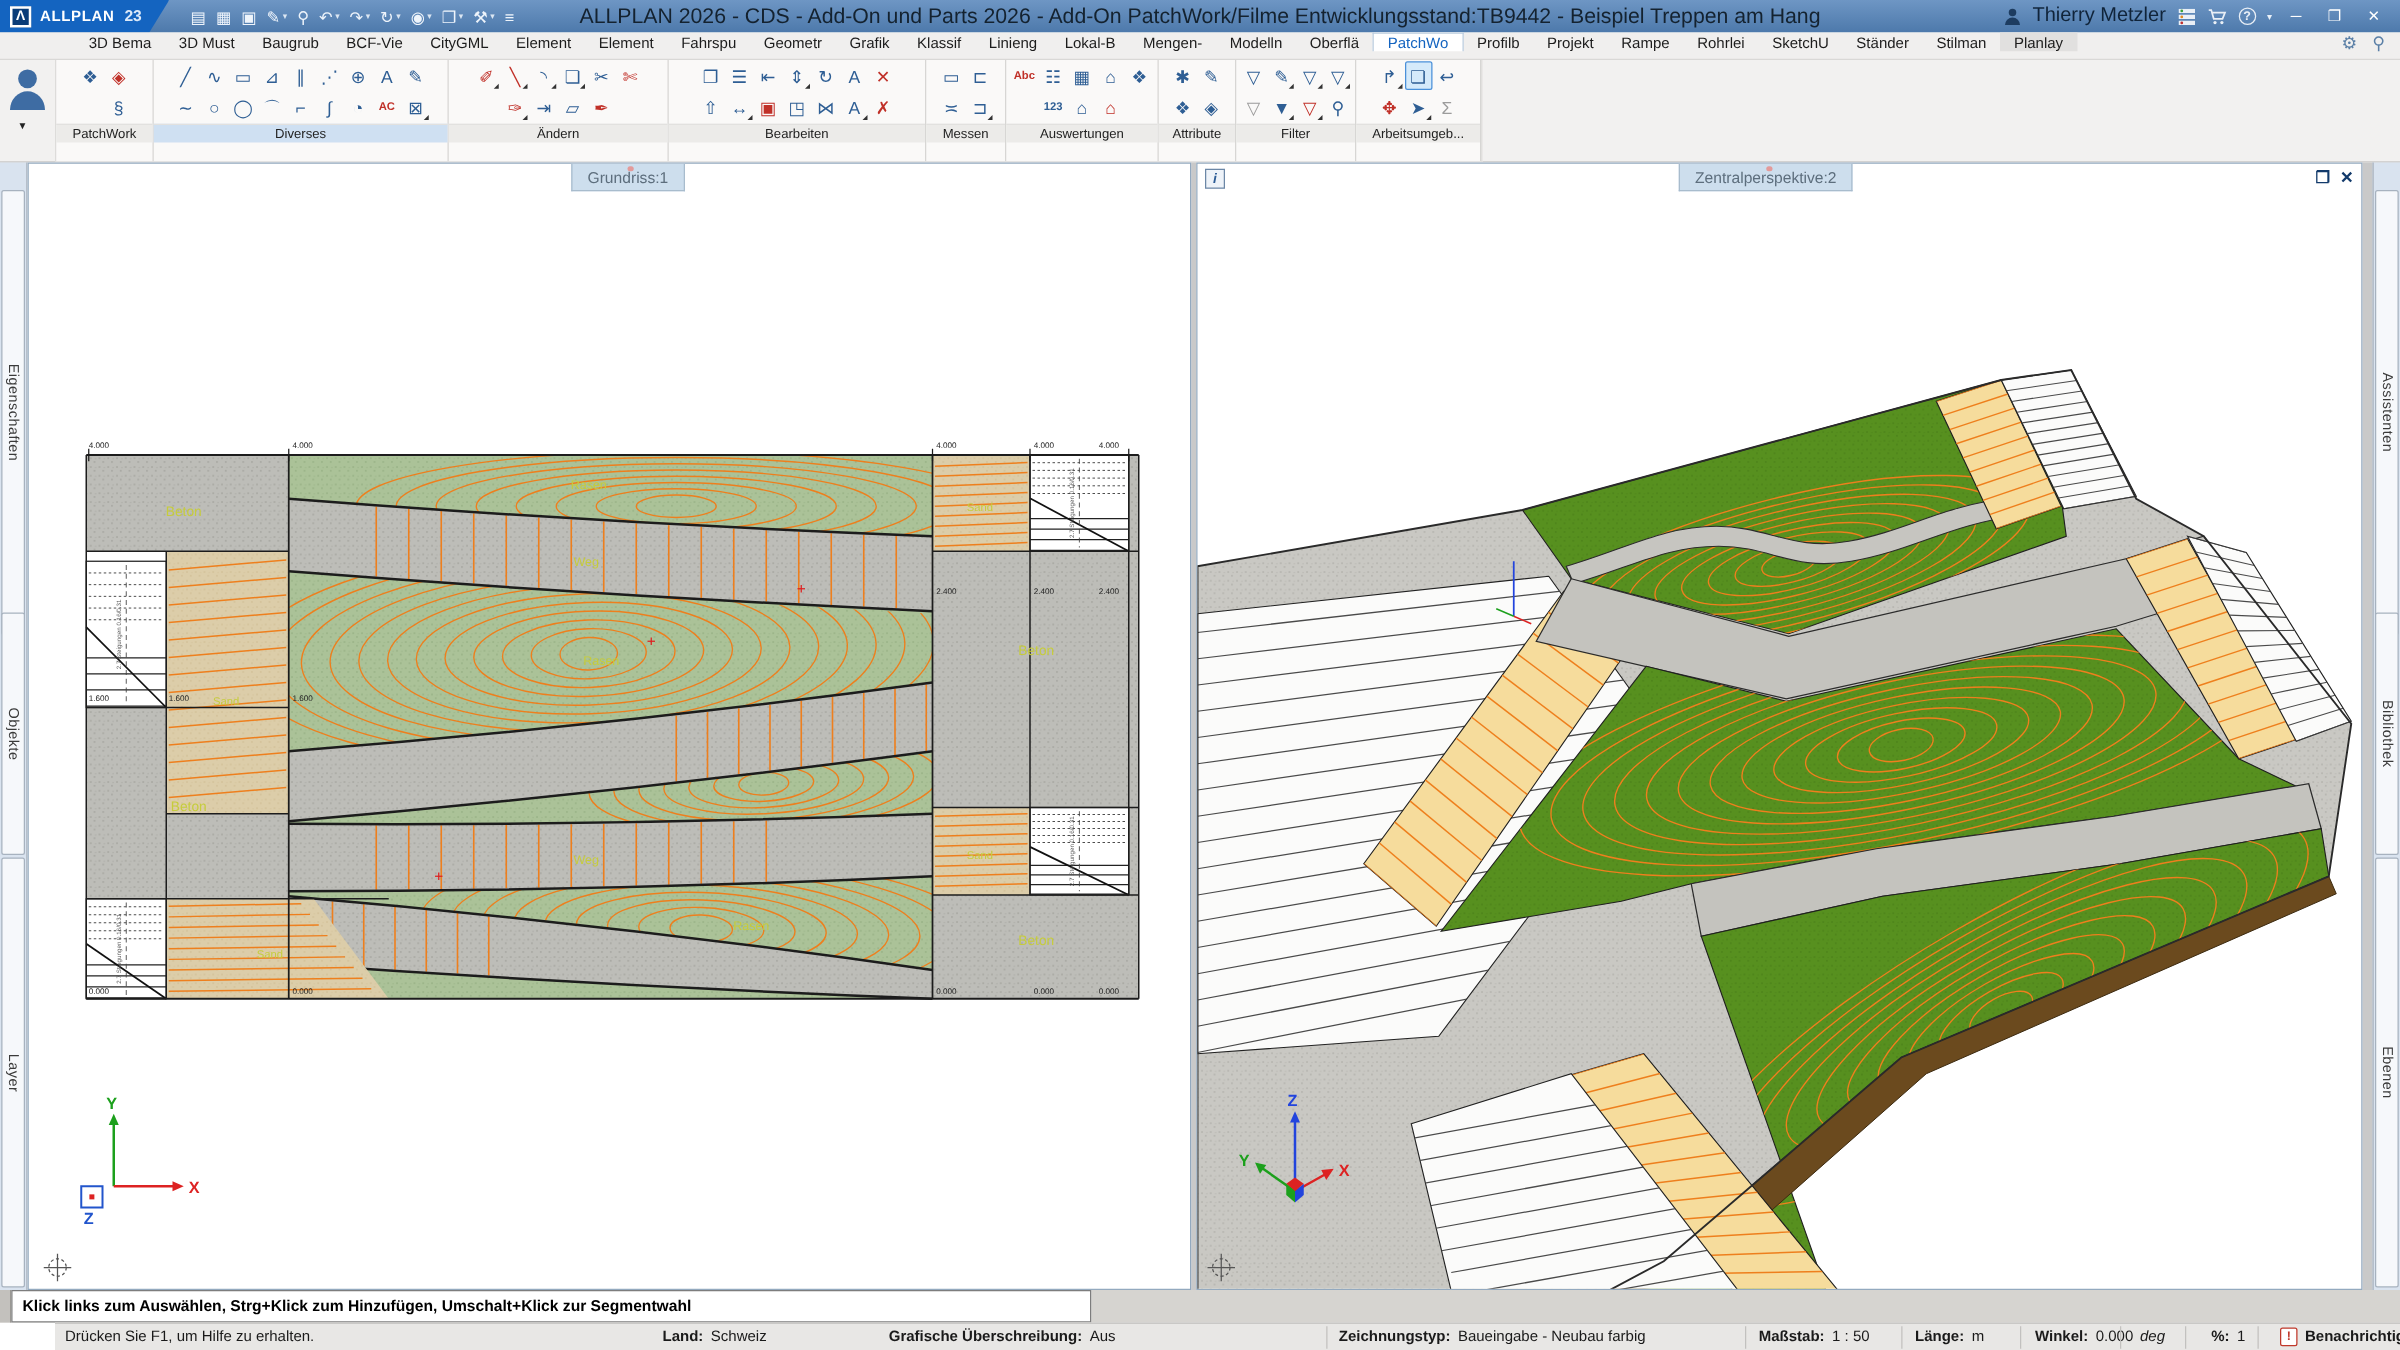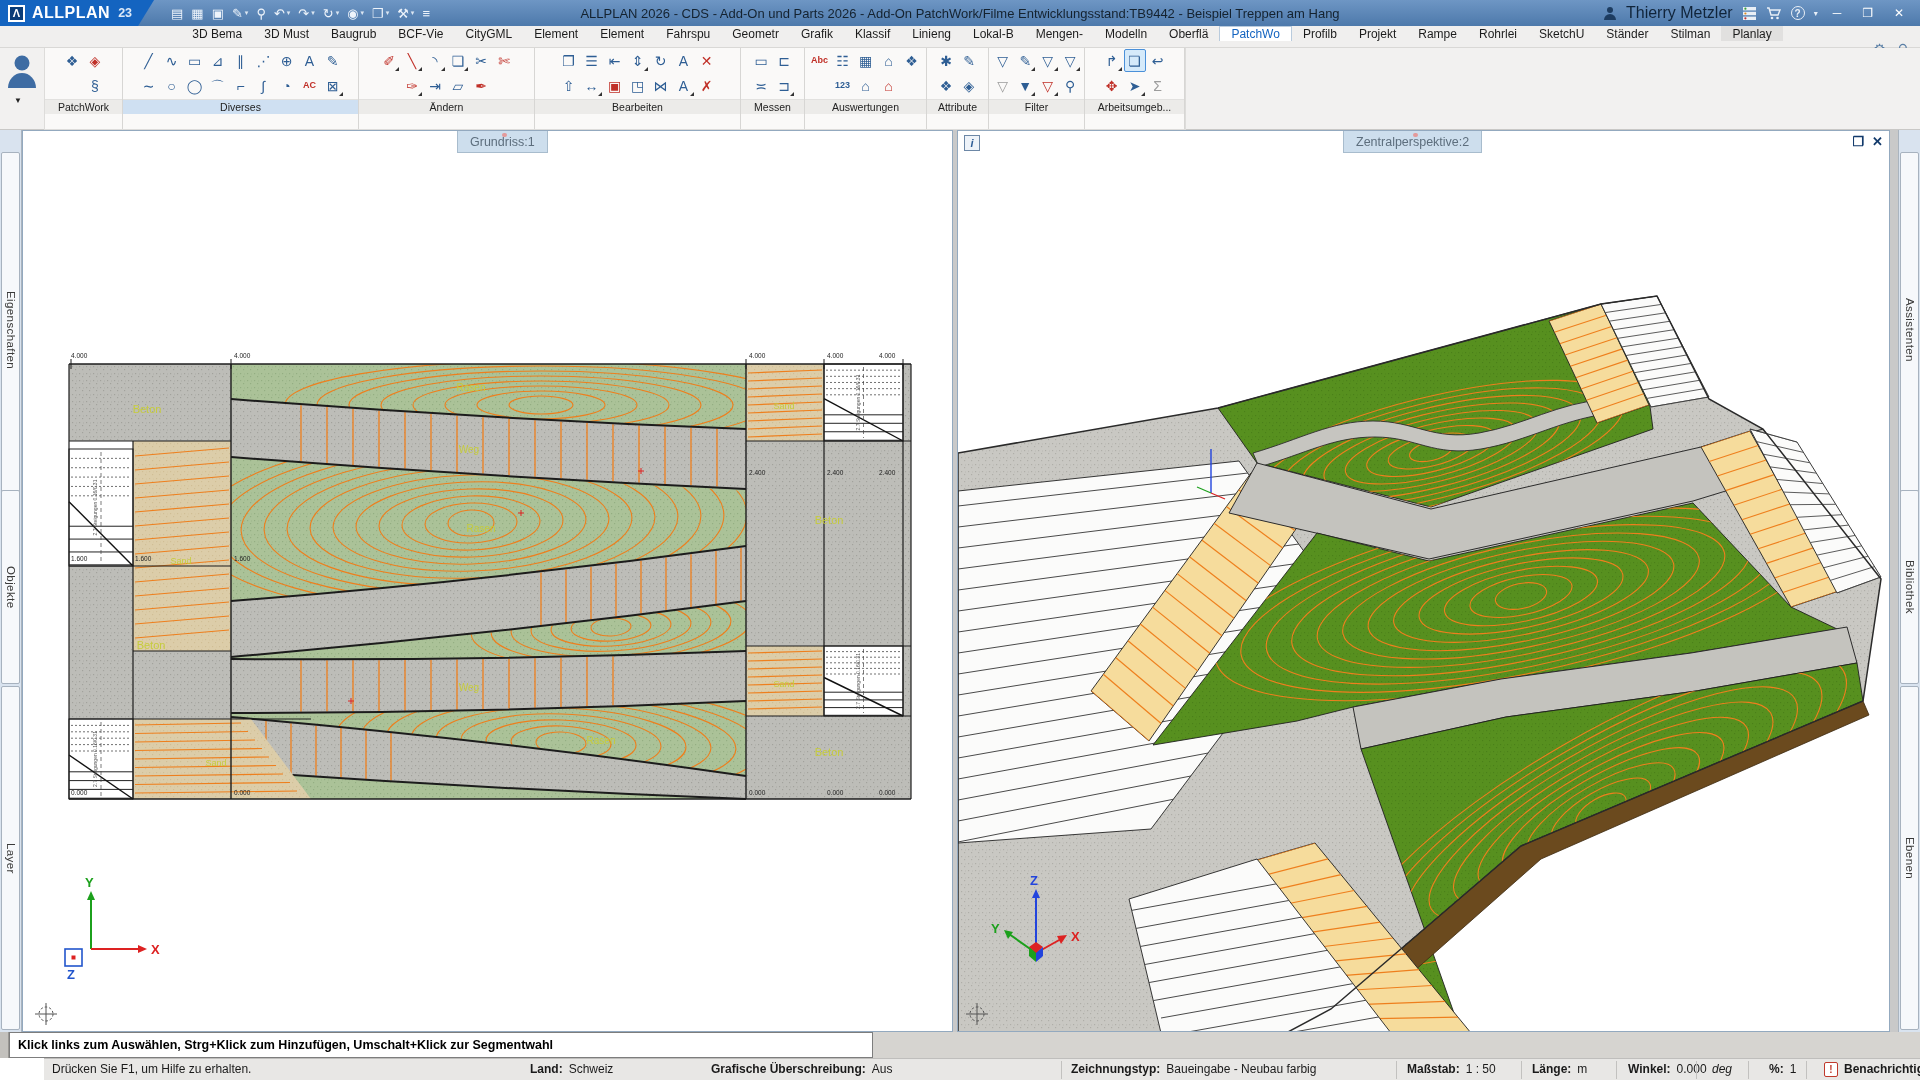--- a/index.html
+++ b/index.html
@@ -5,34 +5,34 @@
   html,body{margin:0;padding:0;width:1920px;height:1080px;overflow:hidden;
     font-family:"Liberation Sans",sans-serif;background:#fff;-webkit-font-smoothing:antialiased;}
   *{box-sizing:border-box;}
   
   #titlebar{position:absolute;left:0;top:0;width:1920px;height:26px;
     background:linear-gradient(#6e96c4,#4d79ab);display:flex;align-items:center;color:#fff;}
   #appbadge{height:26px;display:flex;align-items:center;background:#1464c0;padding:0 22px 0 8px;
     clip-path:polygon(0 0,100% 0,calc(100% - 16px) 100%,0 100%);}
   #appbadge .logo{width:17px;height:17px;border:2px solid #fff;background:#0a3c78;color:#fff;
     font-size:11px;font-weight:bold;display:flex;align-items:center;justify-content:center;margin-right:7px;}
-  #appbadge .nm{font-size:16px;font-weight:bold;letter-spacing:.5px;text-align:right;}
+  #appbadge .nm{font-size:12px;font-weight:bold;letter-spacing:.5px;text-align:right;}
   #appbadge .ver{font-size:12.5px;font-weight:bold;margin-left:8px;color:#dce9f8;}
   #quickicons{display:flex;align-items:center;margin-left:14px;gap:2px;}
   .qi{display:flex;align-items:center;color:#eef4fb;font-size:13px;padding:1px 3px;cursor:default;}
   .qi .dd{font-size:7px;margin-left:2px;color:#dbe6f2;}
-  #wintitle{position:absolute;left:0;right:0;text-align:center;font-size:13px;color:#14222f;pointer-events:none;}
+  #wintitle{position:absolute;left:0;right:0;text-align:center;font-size:17px;color:#14222f;pointer-events:none;}
   #titleright{margin-left:auto;display:flex;align-items:center;gap:9px;padding-right:10px;}
   #username{font-size:16px;color:#10243a;}
   .tico{font-size:13px;color:#e9f0f8;}
   .winbtn{font-size:12px;color:#fff;padding:0 6px;}
   .person-svg{display:block;}
   
   #menubar{position:absolute;left:0;top:26px;width:1920px;height:22px;background:#f0efee;
-    border-bottom:1px solid #d9d8d6;display:flex;align-items:center;padding-left:44px;font-size:12px;color:#1c1c1c;flex-direction:column;}
+    border-bottom:1px solid #d9d8d6;display:flex;align-items:flex-start;padding-left:60px;font-size:12px;color:#1c1c1c;}
   .mitem{display:flex;align-items:center;padding:0 11px;white-space:nowrap;}
   .mitem.active{background:#fff;color:#1464c0;border:1px solid #b9cbdd;border-bottom:none;}
   .mitem.pressed{background:#e1e0df;}
   #menuright{margin-left:auto;display:flex;align-items:center;gap:12px;padding-right:12px;color:#5a7fa6;font-size:14px;}
   
   #ribbon{position:absolute;left:0;top:48px;width:1920px;height:82px;background:#f2f1f0;border-bottom:1px solid #c9c8c6;}
   #persona{position:absolute;left:0;top:0;width:44px;height:82px;display:flex;flex-direction:column;align-items:center;padding-top:6px;}
   #persona .dd{align-self:flex-start;margin:8px 0 0 14px;font-size:8px;color:#222;}
   #rgroups{position:absolute;left:44px;top:0;height:82px;display:flex;background:#faf9f8;border:1px solid #dddcda;border-top:none;}
   .grp{display:flex;flex-direction:column;border-right:1px solid #d7d6d4;}

